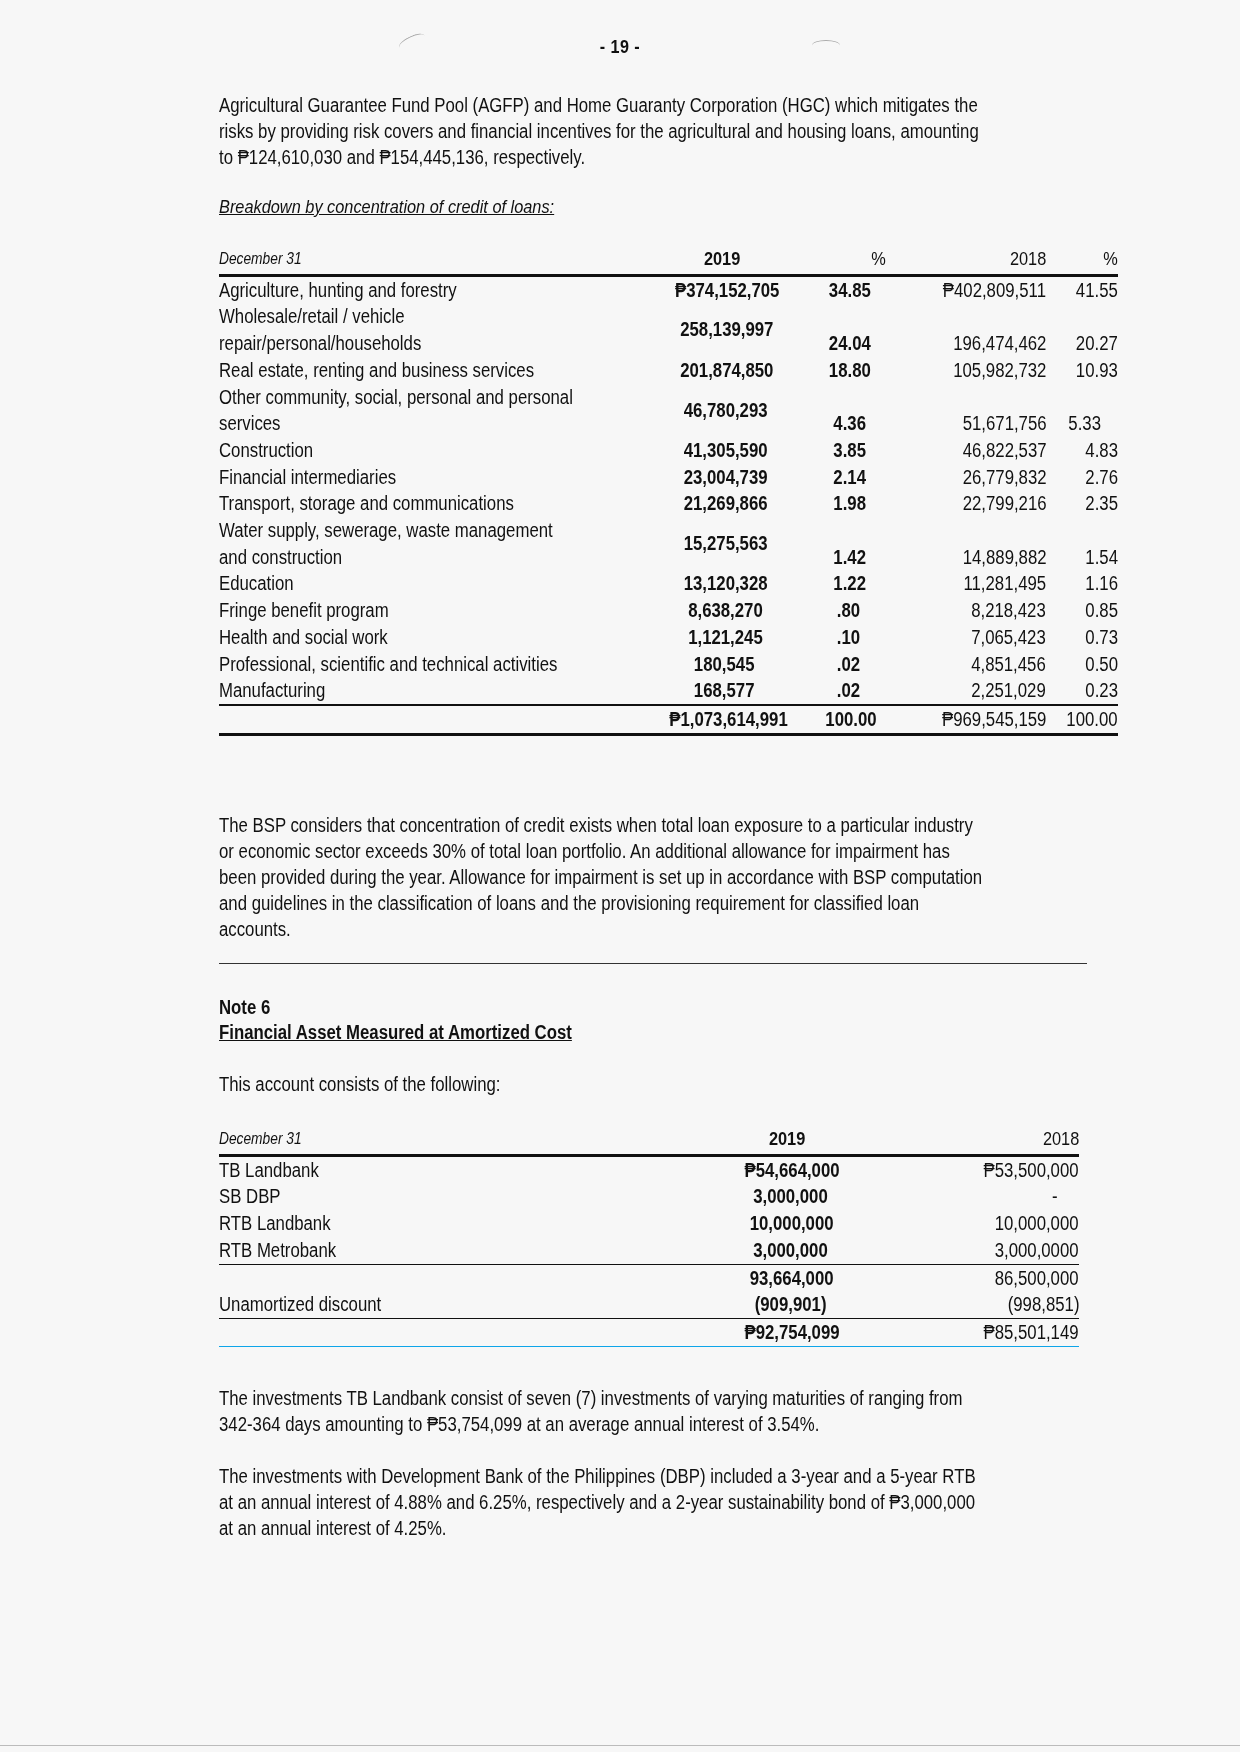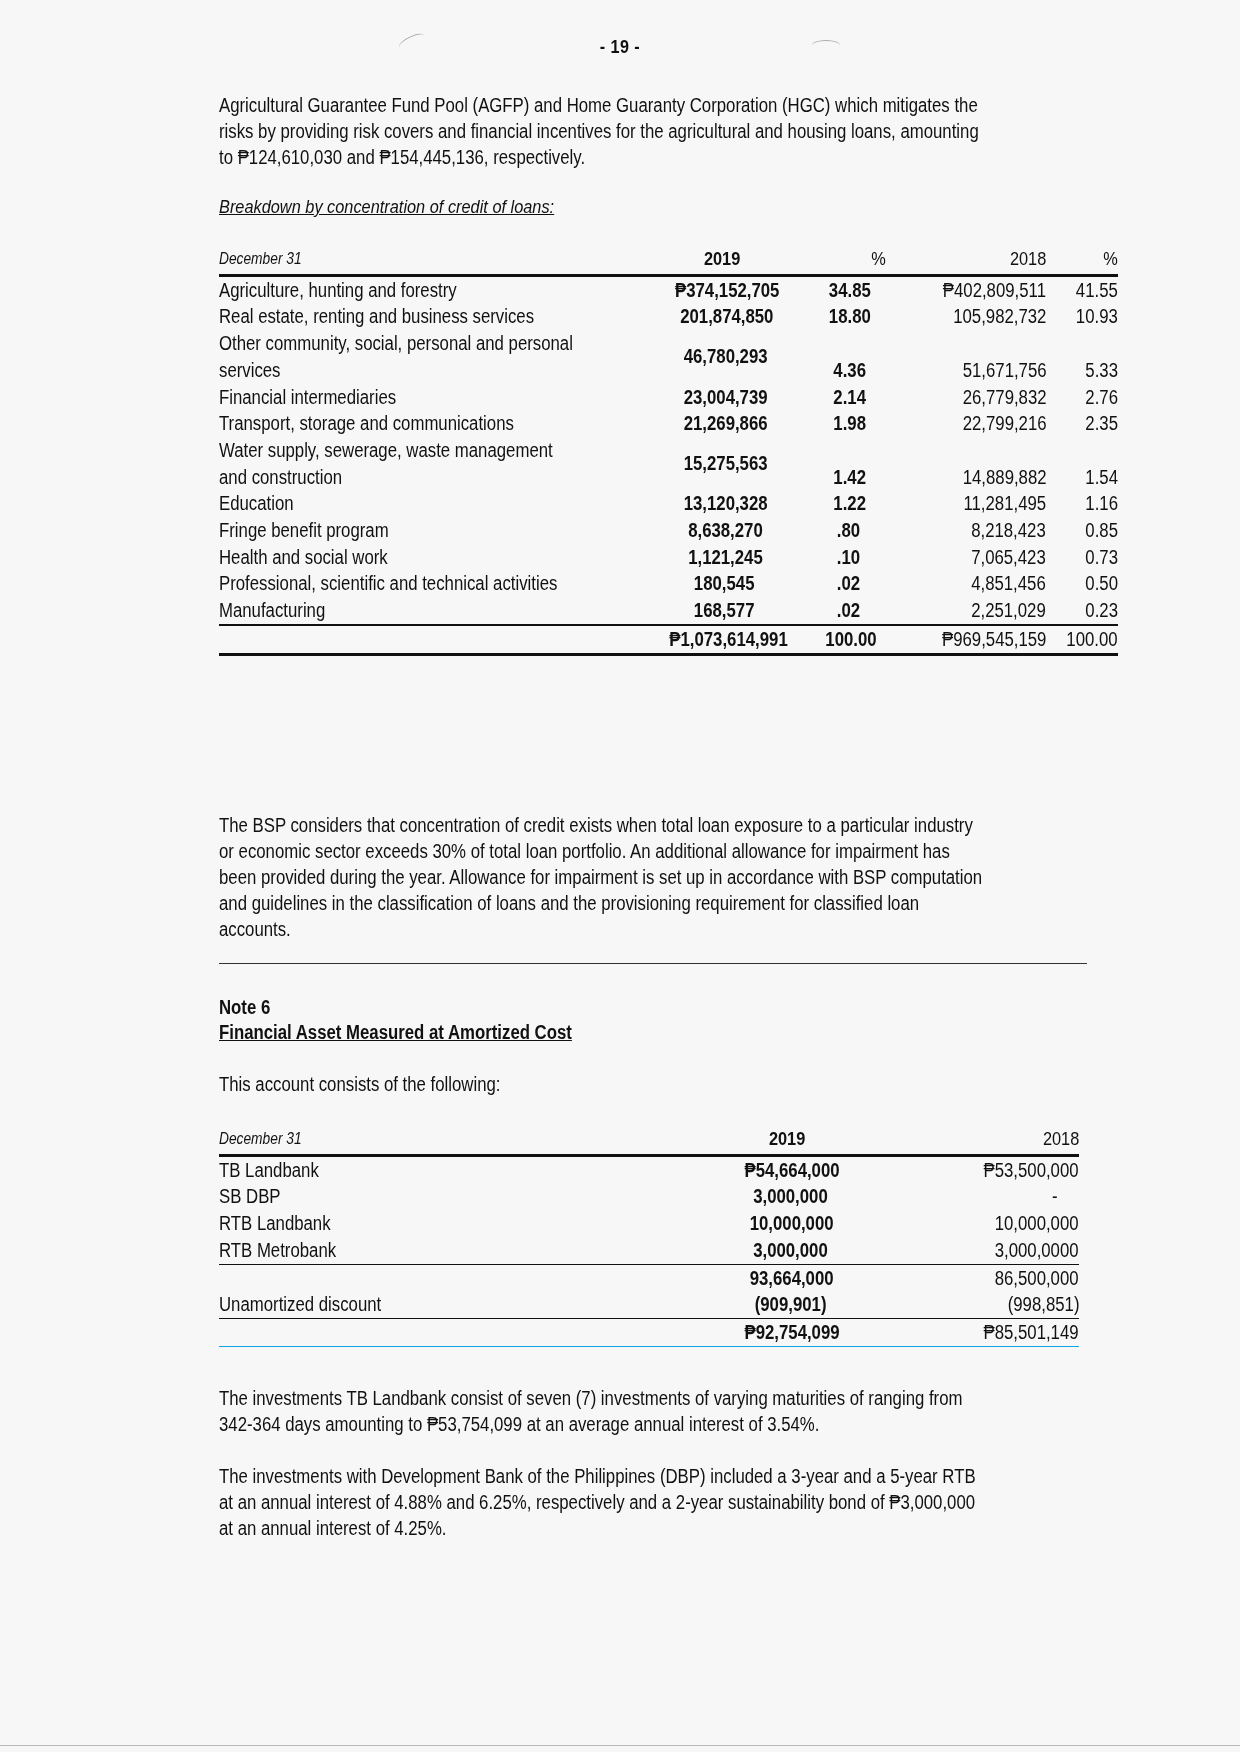--- a/index.html
+++ b/index.html
@@ -94,36 +94,55 @@
           <td>
             <div><span class="cond">Agriculture, hunting and forestry</span></div>
           </td>
           <td class="num b" style="vertical-align: bottom;"><span class="condr">₱374,152,705</span></td>
           <td class="num b" style="vertical-align: bottom; padding-right: 10px;"><span class="condr">34.85</span></td>
           <td class="num" style="vertical-align: bottom;"><span class="condr">₱402,809,511</span></td>
           <td class="num" style="vertical-align: bottom;"><span class="condr">41.55</span></td>
         </tr>
         <tr>
           <td>
+            <div><span class="cond">Wholesale/retail / vehicle</span></div>
+            <div><span class="cond">repair/personal/households</span></div>
+          </td>
+          <td class="num b" style="vertical-align: top; padding-top: 13px;"><span class="condr">258,139,997</span></td>
+          <td class="num b" style="vertical-align: bottom; padding-right: 10px;"><span class="condr">24.04</span></td>
+          <td class="num" style="vertical-align: bottom;"><span class="condr">196,474,462</span></td>
+          <td class="num" style="vertical-align: bottom;"><span class="condr">20.27</span></td>
+        </tr>
+        <tr>
+          <td>
             <div><span class="cond">Real estate, renting and business services</span></div>
           </td>
           <td class="num b" style="vertical-align: bottom;"><span class="condr">201,874,850</span></td>
           <td class="num b" style="vertical-align: bottom; padding-right: 10px;"><span class="condr">18.80</span></td>
           <td class="num" style="vertical-align: bottom;"><span class="condr">105,982,732</span></td>
           <td class="num" style="vertical-align: bottom;"><span class="condr">10.93</span></td>
         </tr>
         <tr>
           <td>
             <div><span class="cond">Other community, social, personal and personal</span></div>
             <div><span class="cond">services</span></div>
           </td>
           <td class="num b" style="vertical-align: top; padding-top: 13px;"><span class="condr">46,780,293</span></td>
           <td class="num b" style="vertical-align: bottom; padding-right: 10px;"><span class="condr">4.36</span></td>
           <td class="num" style="vertical-align: bottom;"><span class="condr">51,671,756</span></td>
-          <td class="num" style="vertical-align: bottom;"><span class="condr">5.33</span></td>
+          <td class="num" style="vertical-align: bottom; text-align: center;"><span class="condr">5.33</span></td>
+        </tr>
+        <tr>
+          <td>
+            <div><span class="cond">Construction</span></div>
+          </td>
+          <td class="num b" style="vertical-align: bottom;"><span class="condr">41,305,590</span></td>
+          <td class="num b" style="vertical-align: bottom; padding-right: 10px;"><span class="condr">3.85</span></td>
+          <td class="num" style="vertical-align: bottom;"><span class="condr">46,822,537</span></td>
+          <td class="num" style="vertical-align: bottom;"><span class="condr">4.83</span></td>
         </tr>
         <tr>
           <td>
             <div><span class="cond">Financial intermediaries</span></div>
           </td>
           <td class="num b" style="vertical-align: bottom;"><span class="condr">23,004,739</span></td>
           <td class="num b" style="vertical-align: bottom; padding-right: 10px;"><span class="condr">2.14</span></td>
           <td class="num" style="vertical-align: bottom;"><span class="condr">26,779,832</span></td>
           <td class="num" style="vertical-align: bottom;"><span class="condr">2.76</span></td>
         </tr>

